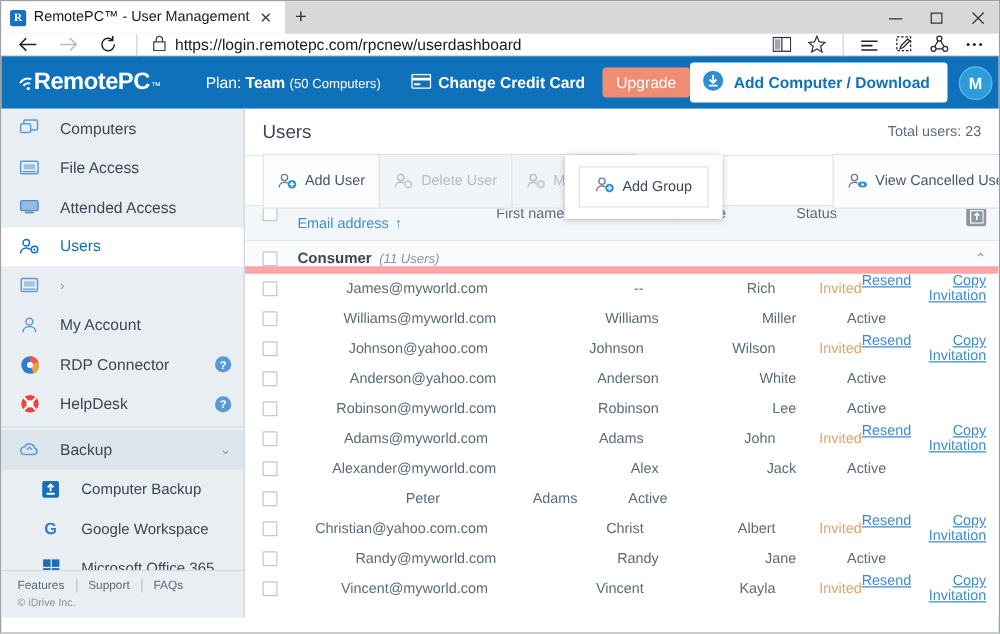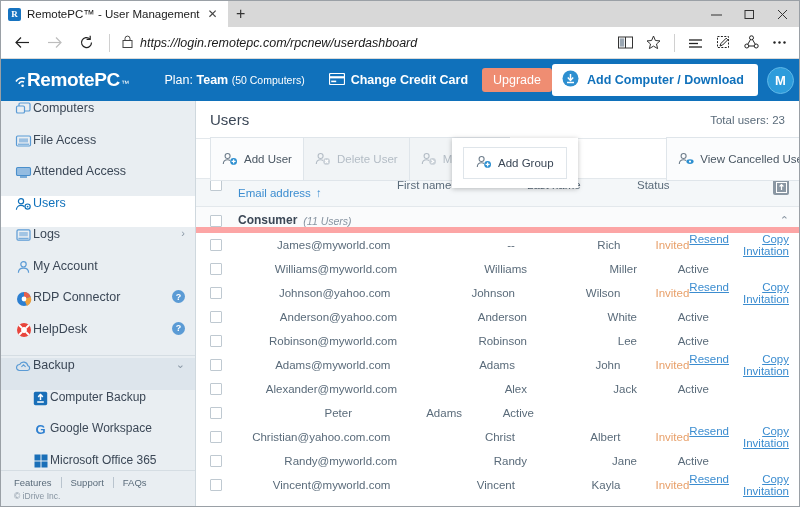--- a/index.html
+++ b/index.html
@@ -24,22 +24,22 @@
                  font-family: "Liberation Serif", serif; }
   .tab-title { white-space: nowrap; overflow: hidden; text-overflow: ellipsis; flex: 1; }
   .tab-close { font-size: 12px; color: #444; line-height: 1; padding: 0 2px; }
   .newtab { width: 26px; height: 26px; display: flex; align-items: center;
             justify-content: center; font-size: 16px; color: #333; font-weight: 300; }
   .winbtns { position: absolute; right: 0; top: 0; display: flex; height: 26px; }
   .winbtn { width: 33px; height: 26px; display: flex; align-items: center;
             justify-content: center; font-size: 11px; color: #333; }
   .winbtn svg { display: block; }
 
-  .navbar { height: 32px; background: #fff; display: flex; align-items: center;
-            padding: 0 6px; gap: 2px; border-bottom: 1px solid #dadada; font-style: italic; }
+  .navbar { height: 18px; background: #fff; display: flex; align-items: center;
+            padding: 0 6px; gap: 2px; border-bottom: 1px solid #dadada; }
   .navbtn { width: 30px; height: 28px; display: flex; align-items: center;
             justify-content: center; color: #222; }
   .navbtn.disabled { color: #bdbdbd; }
   .nav-sep { width: 1px; height: 18px; background: #d0d0d0; margin: 0 6px; }
   .urlbox { flex: 1; display: flex; align-items: center; gap: 7px; height: 26px;
             padding: 0 4px; font-size: 12.5px; color: #1a1a1a; }
   .toolicons { display: flex; align-items: center; gap: 1px; }
   .toolicon { width: 27px; height: 26px; display: flex; align-items: center;
               justify-content: center; color: #1a1a1a; }
 
@@ -71,22 +71,22 @@
             color: #fff; display: flex; align-items: center; justify-content: center;
             font-size: 13px; font-weight: bold; border: 1px solid #60b8e8; }
 
   
   .body { display: flex; height: calc(507px - 26px - 32px - 42px); }
 
   
   .sidebar { width: 195px; background: #e9eef2; position: relative;
              border-right: 1px solid #cfd8de; display: flex; flex-direction: column; }
   .side-items { flex: 1; overflow: hidden; }
-  .side-item { height: 31.5px; display: flex; align-items: flex-start; padding: 0 10px 0 14px;
-               gap: 1px; font-size: 12.5px; color: #3b4756; position: relative; }
+  .side-item { height: 31.5px; display: flex; align-items: center; padding: 0 10px 0 14px;
+               gap: 16px; font-size: 12.5px; color: #3b4756; position: relative; }
   .side-item.active { background: #fff; color: #1071bb; }
   .side-item .ico { width: 17px; height: 17px; flex: 0 0 17px; display: flex;
                     align-items: center; justify-content: center; }
   .side-item .lbl { flex: 1; white-space: nowrap; }
   .side-item .chev { color: #8a98a6; font-size: 11px; }
   .help-dot { width: 13px; height: 13px; border-radius: 50%; background: #5b9bd5;
               color: #fff; font-size: 9px; display: flex; align-items: center;
               justify-content: center; font-weight: bold; }
   .side-sep { height: 1px; background: #d5dde3; margin: 2px 0; }
   .side-item.sub { padding-left: 31px; font-size: 12px; }
@@ -354,21 +354,20 @@
         </div>
 
         <div class="side-item">
           <span class="ico">
             <svg width="17" height="15" viewBox="0 0 17 15">
                 <rect x="2" y="1.8" width="13" height="10.4" rx="1.2" fill="none" stroke="#5b9bd5" stroke-width="1.2"></rect>
                 <rect x="4.2" y="4" width="8.6" height="4.2" fill="#5b9bd5" opacity=".5"></rect>
                 <line x1="3.4" y1="10.3" x2="13.6" y2="10.3" stroke="#5b9bd5" stroke-width="1"></line>
               </svg>
           </span>
-          <span class="lbl">Logs</span>
           <span class="chev">›</span>
         </div>
 
         <div class="side-item">
           <span class="ico">
             <svg width="17" height="15" viewBox="0 0 17 15">
                 <circle cx="8.5" cy="4.3" r="2.7" fill="none" stroke="#5b9bd5" stroke-width="1.2"></circle>
                 <path d="M3.4 12.8c0-2.9 2.3-4.6 5.1-4.6s5.1 1.7 5.1 4.6" fill="none" stroke="#5b9bd5" stroke-width="1.2"></path>
               </svg>
           </span>

